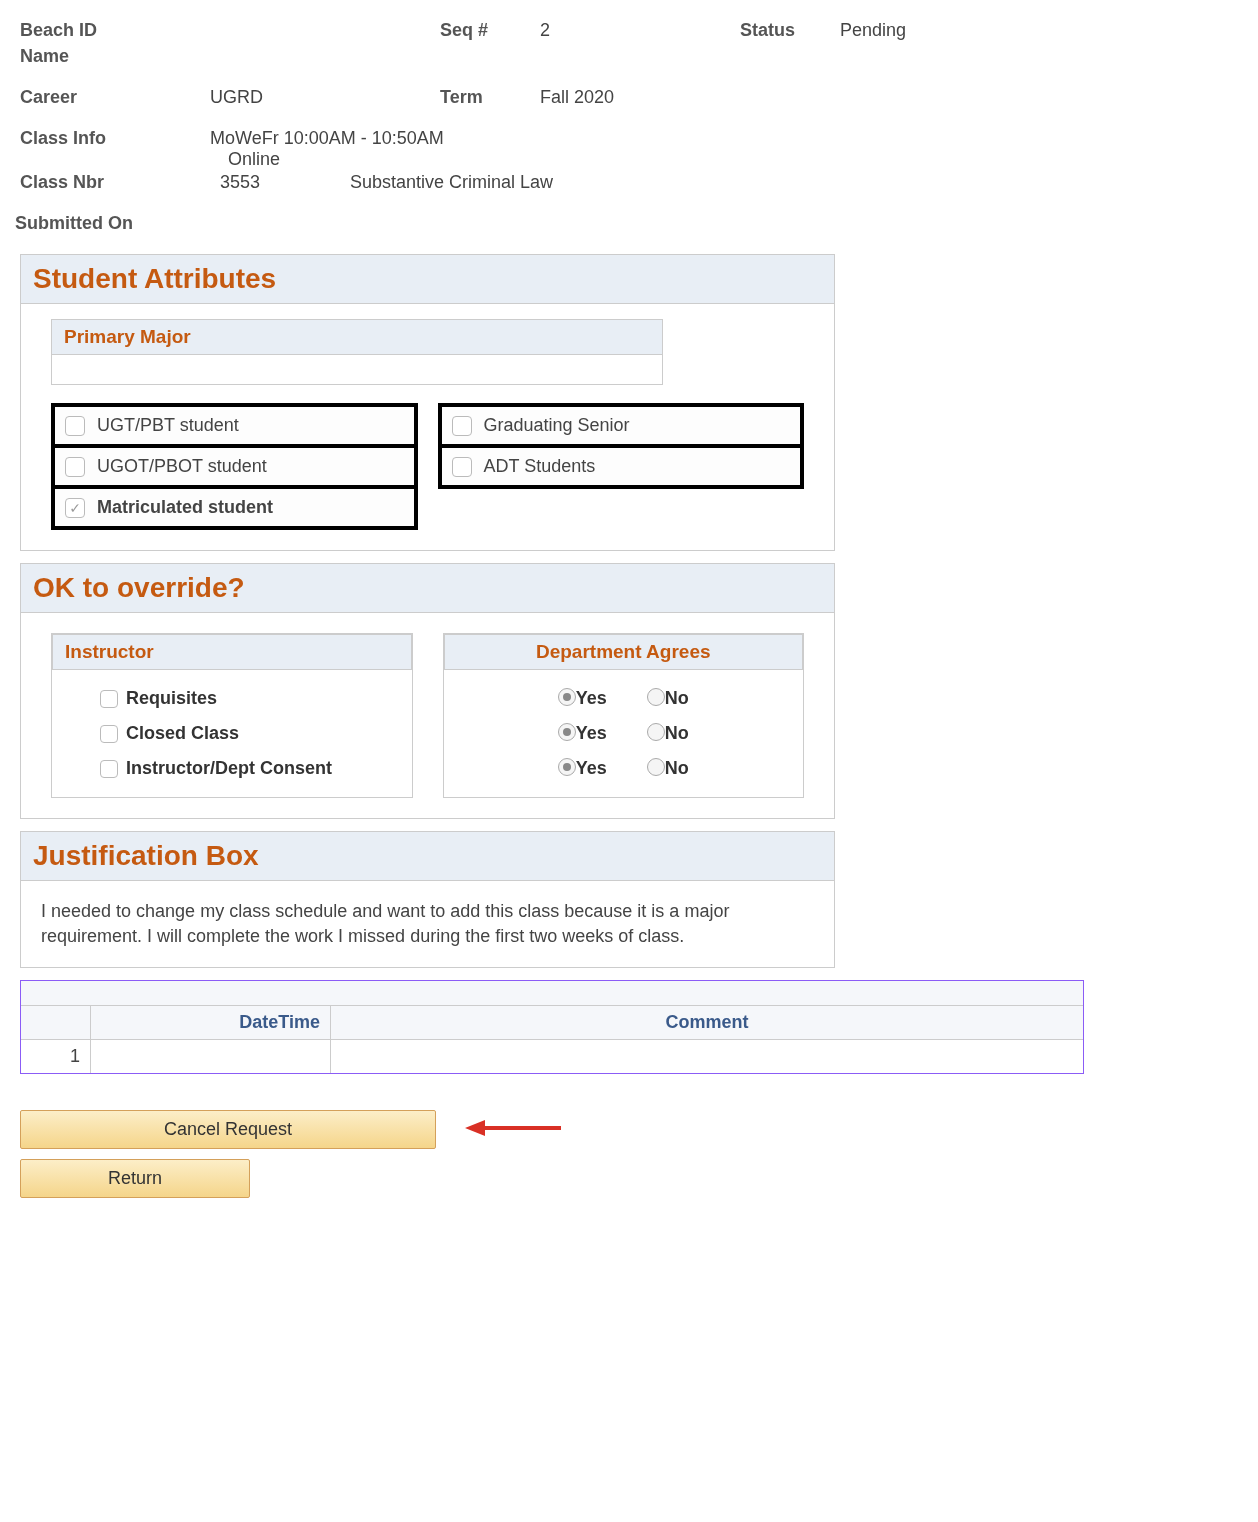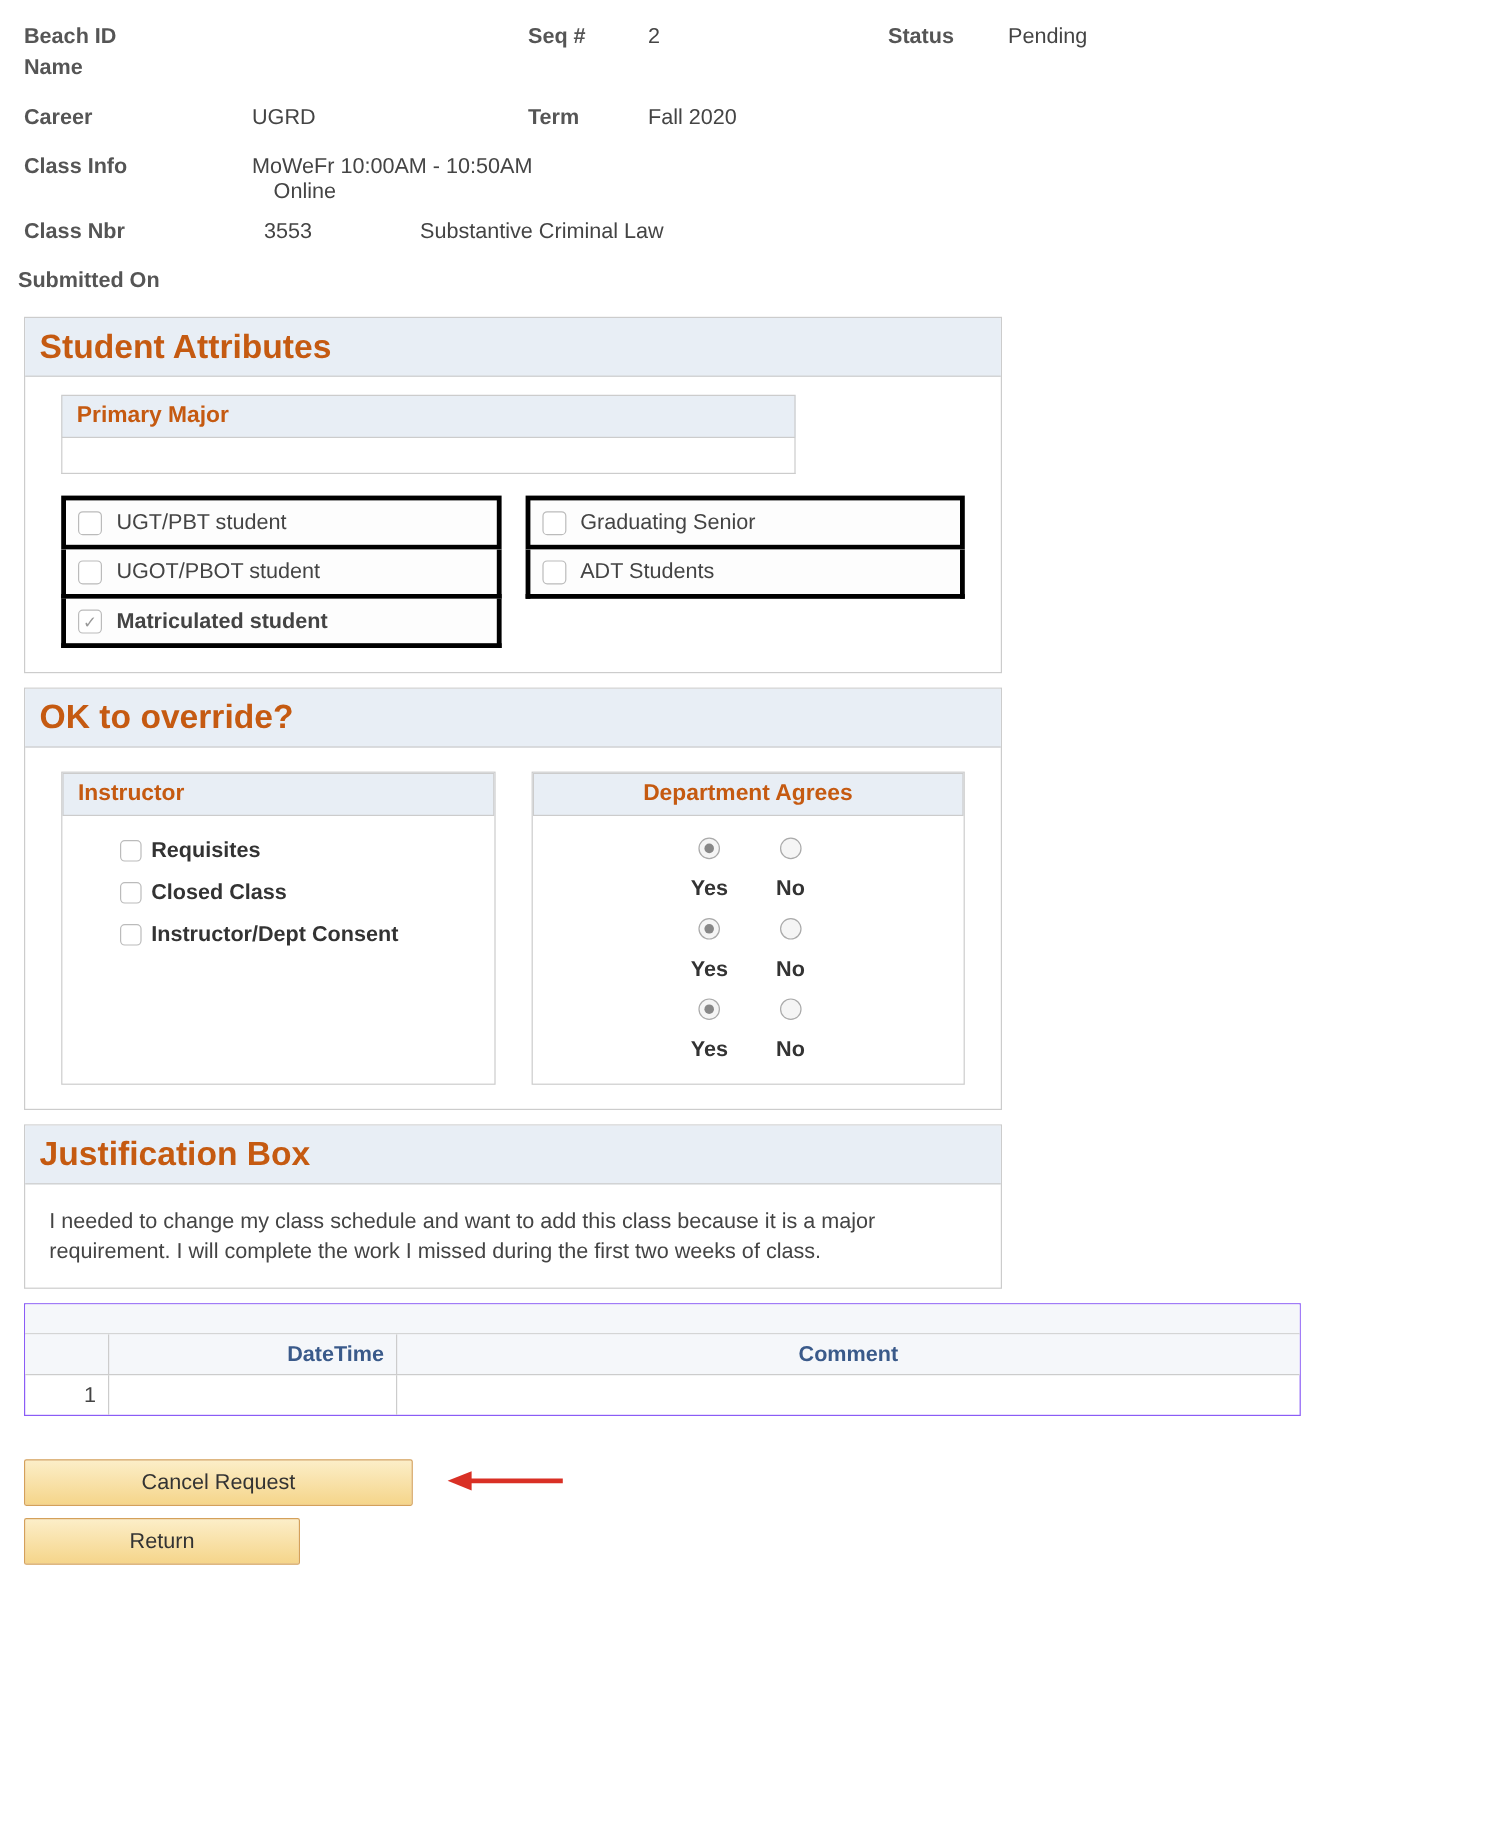--- a/index.html
+++ b/index.html
@@ -16,21 +16,21 @@
       grid-template-columns: 190px 230px 100px 200px 100px 200px;
       row-gap: 8px;
       margin-bottom: 20px;
     }
     .label-bold { font-weight: bold; color: #555; }
     .value { color: #444; }
     .row2 { grid-template-columns: 190px 230px 100px 200px; }
     .class-info-row {
       display: grid;
       grid-template-columns: 190px 280px 400px;
-      margin-bottom: 12px;
+      margin-bottom: 2px;
     }
     .class-nbr-row {
       display: grid;
       grid-template-columns: 200px 130px 400px;
       margin-bottom: 20px;
     }
     .submitted-row {
       display: grid;
       grid-template-columns: 200px 400px;
       margin-bottom: 20px;
@@ -135,23 +135,22 @@
     .radio-row {
       display: flex;
       align-items: center;
       justify-content: center;
       gap: 40px;
       margin-bottom: 14px;
     }
     .radio-row:last-child { margin-bottom: 0; }
     .radio-group {
       display: flex;
-      align-items: center;
-      gap: 14px;
-      flex-direction: column;
+      align-items: flex-start;
+      gap: 0;
     }
     .radio {
       width: 18px;
       height: 18px;
       border: 1px solid #aaa;
       border-radius: 50%;
       background: #f5f5f5;
       display: flex;
       align-items: center;
       justify-content: center;
@@ -211,21 +210,21 @@
       display: inline-block;
       border: 1px solid #d4a05a;
       background: linear-gradient(to bottom, #fceec8, #f5d58a);
       padding: 8px 20px;
       font-size: 18px;
       color: #333;
       text-align: center;
       border-radius: 2px;
       margin-bottom: 10px;
     }
-    .btn-cancel { width: 324px; }
+    .btn-cancel { width: 416px; }
     .btn-return { width: 230px; }
     .arrow-annotation {
       display: inline-block;
       vertical-align: middle;
       margin-left: 20px;
     }
   </style>
 </head>
 <body>
 

